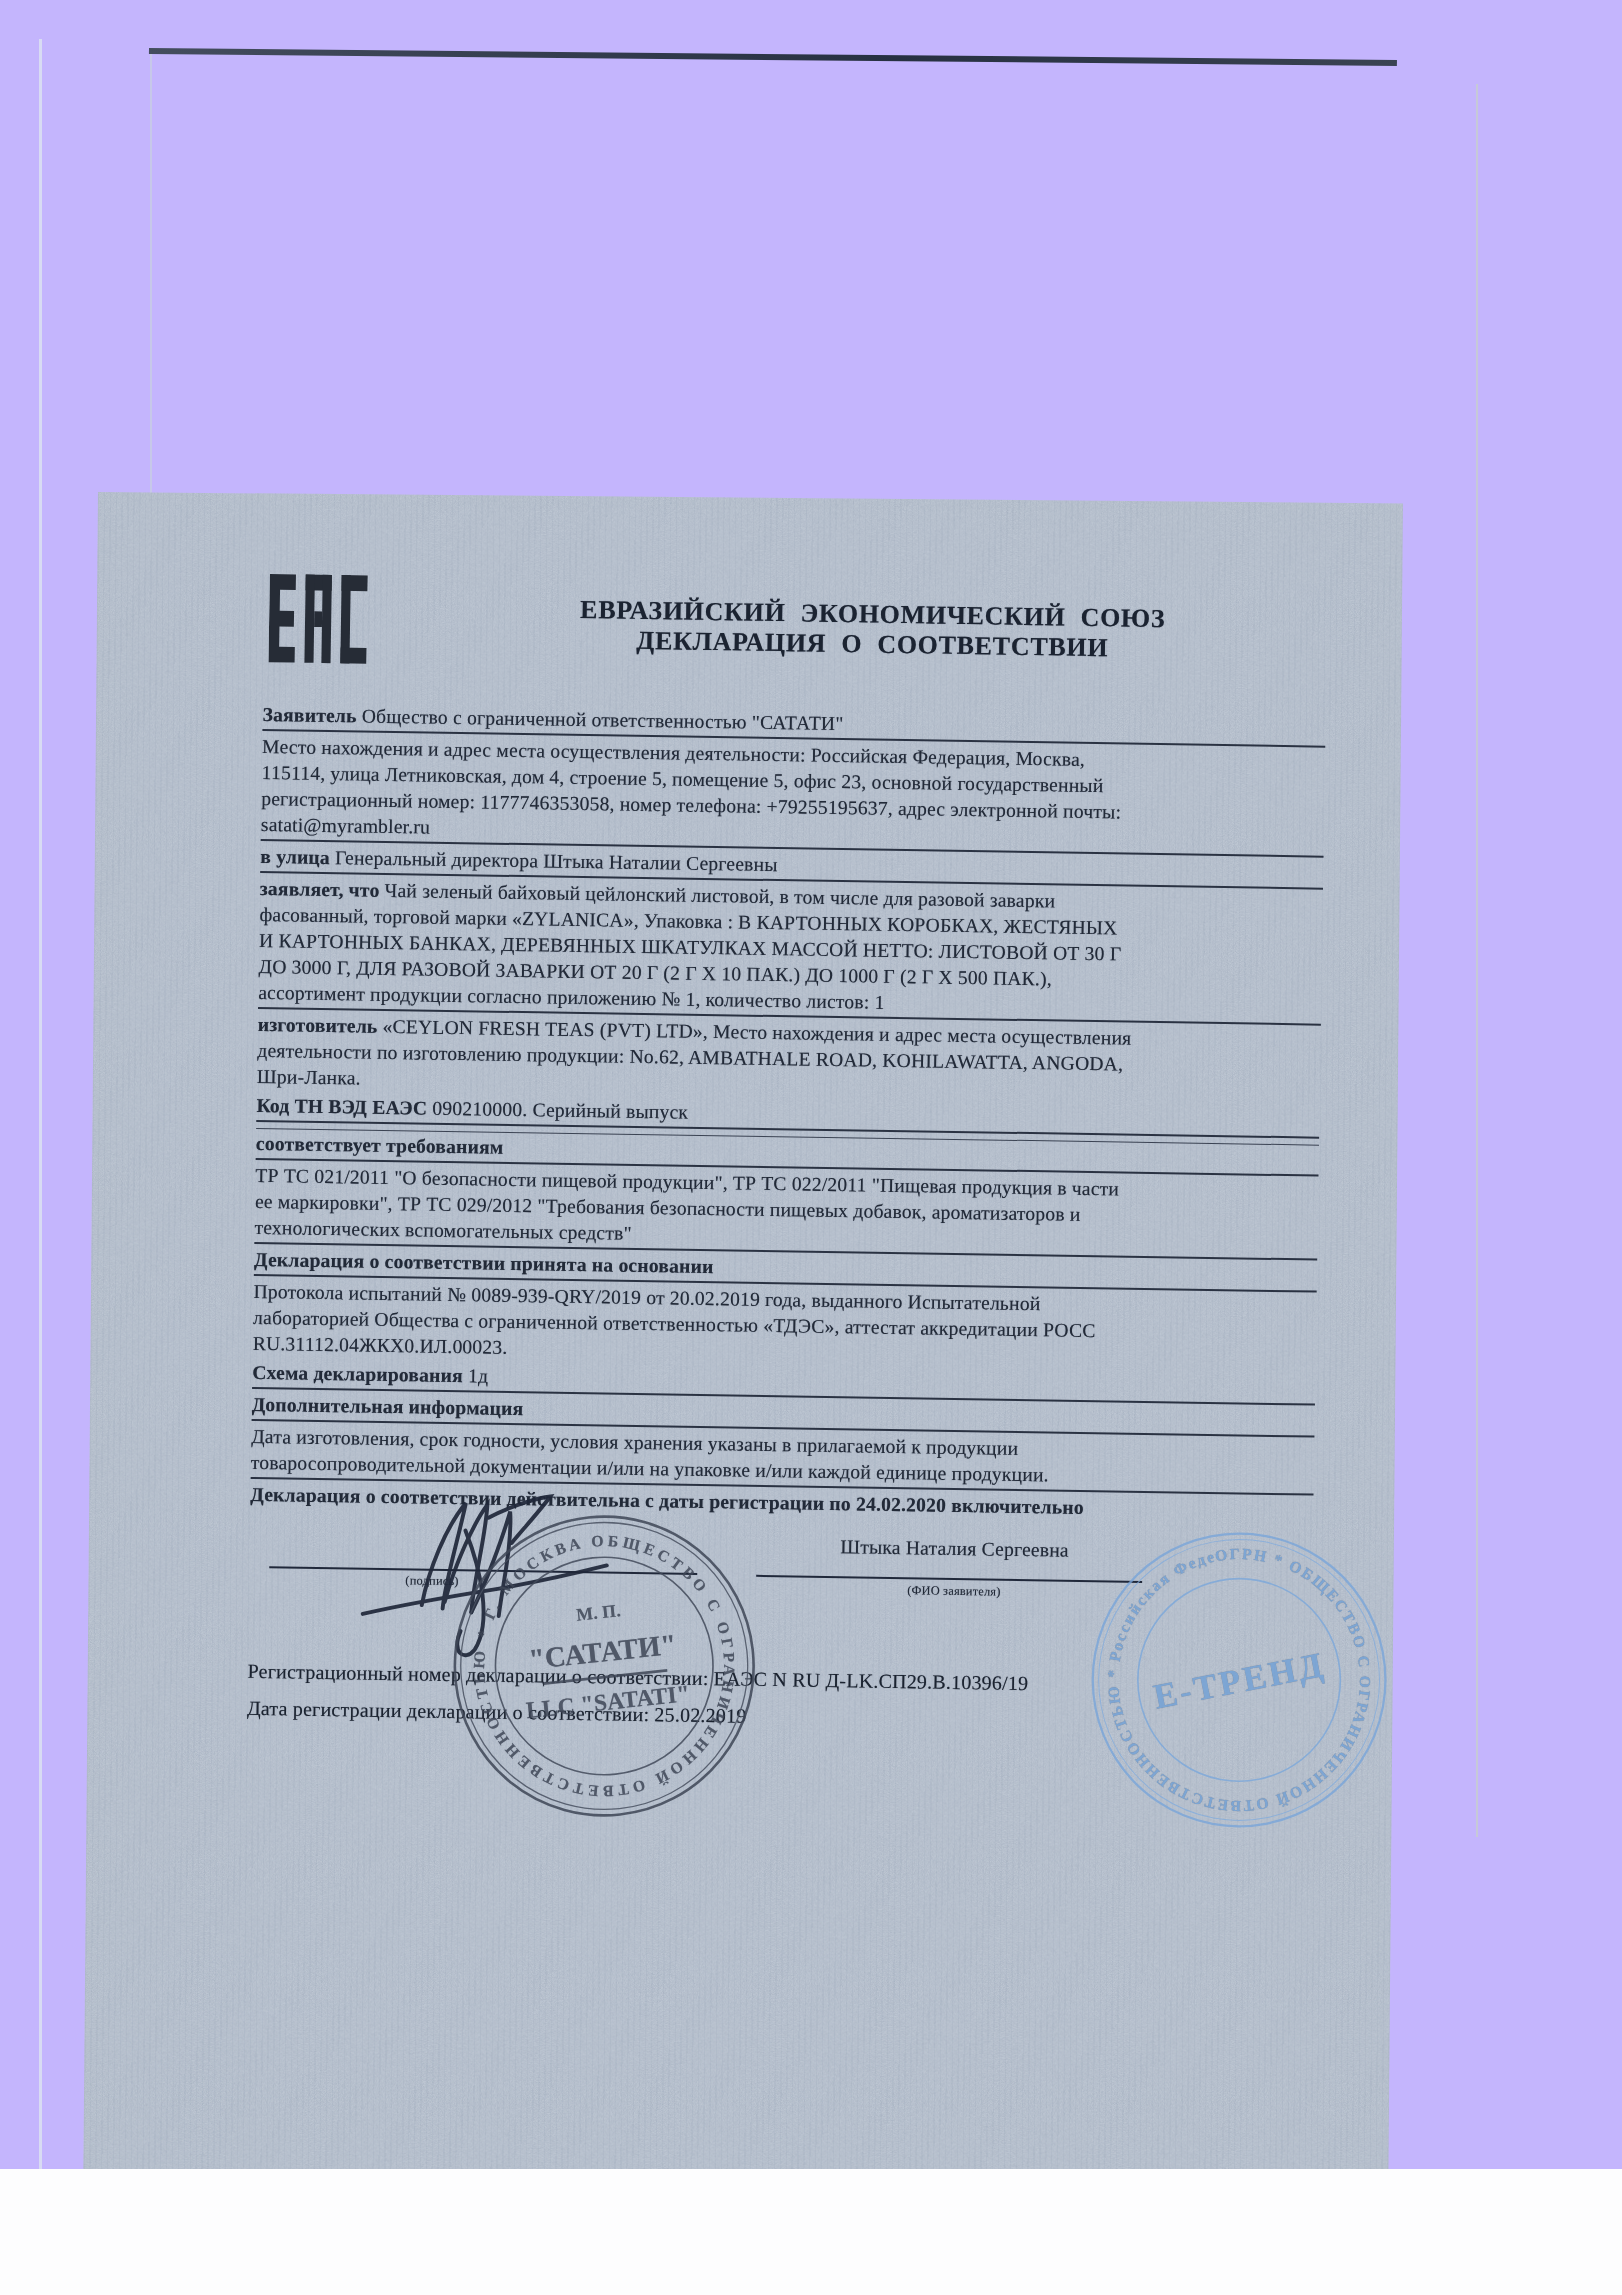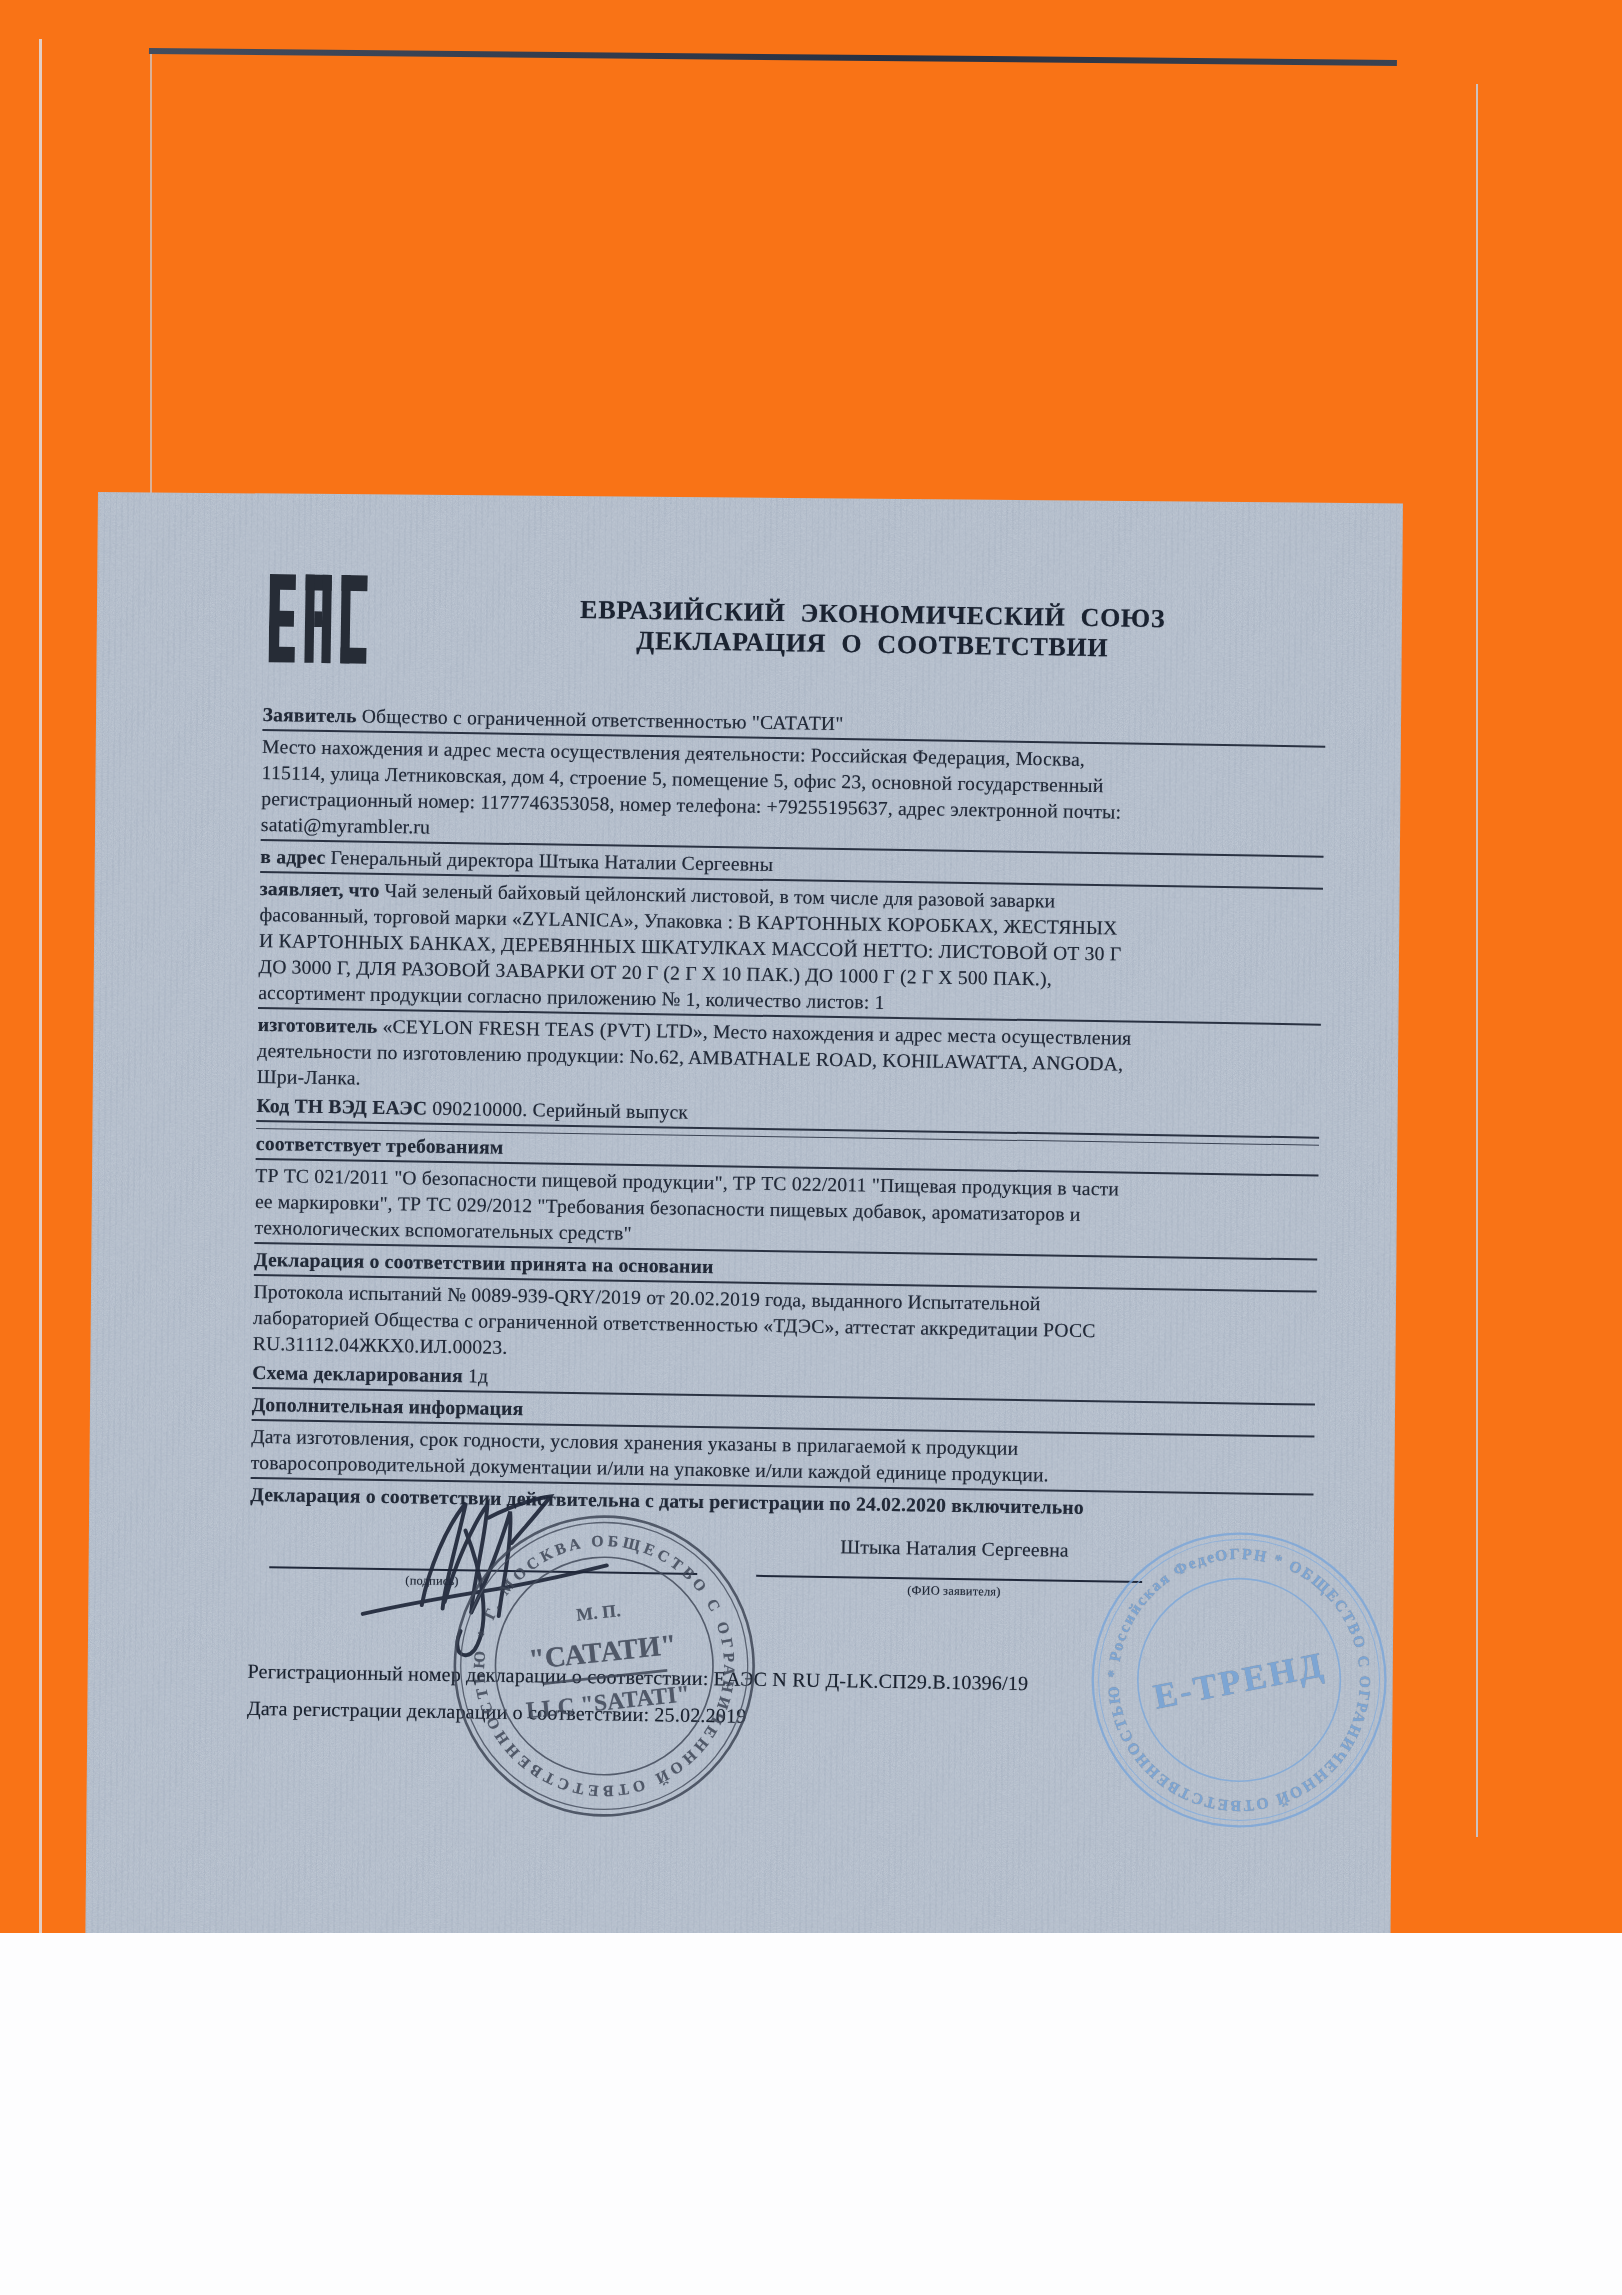--- a/index.html
+++ b/index.html
@@ -1,16 +1,16 @@
 <!DOCTYPE html>
 <html style="font-size:10.5px"><head>
 <meta charset="utf-8">
 <style>
   html,body{margin:0;padding:0;background:#fdfdfe;}
-  #canvas{position:relative;width:1622px;height:1933px;background:#f97316;overflow:hidden;
+  #canvas{position:relative;width:1622px;height:2169px;background:#c4b5fd;overflow:hidden;
           font-family:"Liberation Serif","DejaVu Serif",serif;color:#232b3a;}
   
   .top-dark-line{position:absolute;left:149px;top:48px;width:1248px;height:5.9px;
     background:linear-gradient(to right,#444d5e,#273041 60%,#3a4352);transform:rotate(0.55deg);transform-origin:0 0;}
   .left-edge-line{position:absolute;left:150px;top:54px;width:2px;height:2165px;background:#c9d2df;opacity:.65;}
   .left-blue-band{position:absolute;left:39px;top:39px;width:3.3px;height:2198px;background:#dde5f0;opacity:.8;}
   .right-edge-line{position:absolute;left:1476px;top:84px;width:2px;height:1753px;background:#c6cbd4;opacity:.9;}
   .bottom-scan-line{position:absolute;left:241px;top:2216px;width:1001px;height:3.3px;
     background:linear-gradient(to right,#8a93a3,#5d6678 55%,#9aa2b2);opacity:.85;transform:rotate(1.05deg);transform-origin:0 0;}
   
@@ -88,21 +88,21 @@
 
     <div class="p"><span class="b">Заявитель</span><span> Общество с ограниченной ответственностью "САТАТИ"</span></div>
     <div class="rule"></div>
 
     <div class="p">Место нахождения и адрес места осуществления деятельности: Российская Федерация, Москва,
 115114, улица Летниковская, дом 4, строение 5, помещение 5, офис 23, основной государственный
 регистрационный номер: 1177746353058, номер телефона: +79255195637, адрес электронной почты:
 satati@myrambler.ru</div>
     <div class="rule"></div>
 
-    <div class="p"><span class="b">в адрес</span><span> Генеральный директора Штыка Наталии Сергеевны</span></div>
+    <div class="p"><span class="b">в улица</span><span> Генеральный директора Штыка Наталии Сергеевны</span></div>
     <div class="rule"></div>
 
     <div class="p"><span class="b">заявляет, что</span><span> Чай зеленый байховый цейлонский листовой, в том числе для разовой заварки
 фасованный,  торговой марки «ZYLANICA»,  Упаковка : В КАРТОННЫХ КОРОБКАХ, ЖЕСТЯНЫХ
 И КАРТОННЫХ БАНКАХ, ДЕРЕВЯННЫХ ШКАТУЛКАХ МАССОЙ НЕТТО: ЛИСТОВОЙ ОТ 30 Г
 ДО 3000 Г, ДЛЯ РАЗОВОЙ ЗАВАРКИ ОТ 20 Г (2 Г Х 10 ПАК.) ДО 1000 Г (2 Г Х 500 ПАК.),
 ассортимент продукции согласно приложению № 1, количество листов: 1</span></div>
     <div class="rule"></div>
 
     <div class="p gap"><span class="b">изготовитель</span><span> «CEYLON FRESH TEAS (PVT) LTD», Место нахождения и адрес места осуществления

